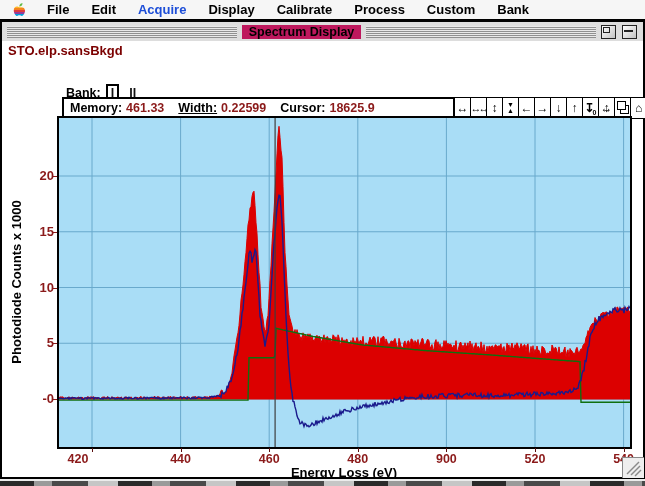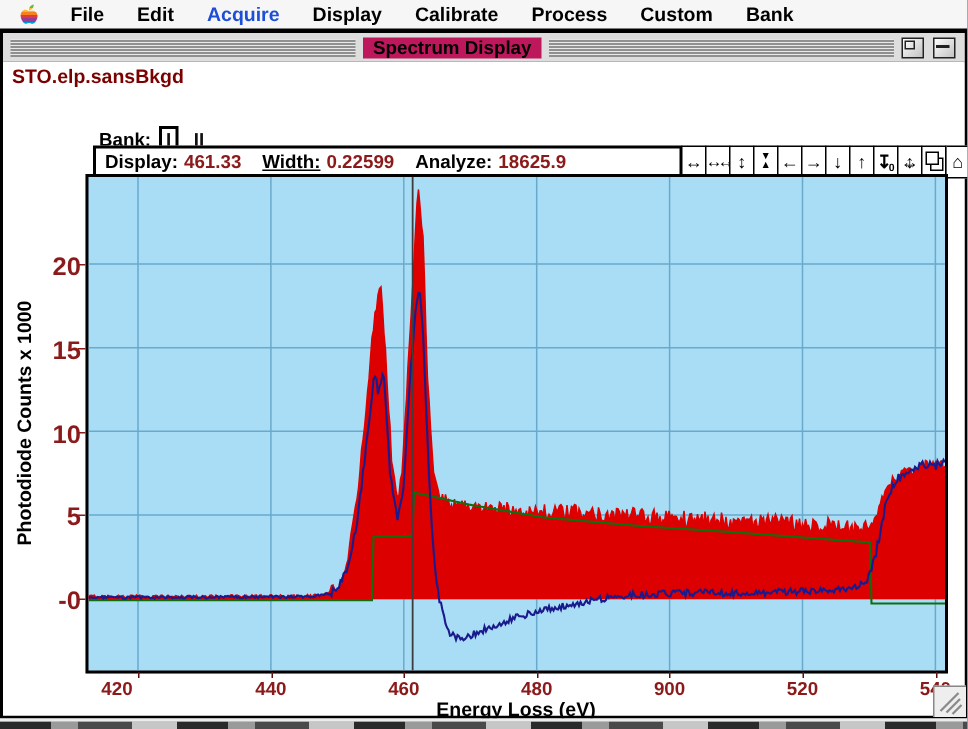--- a/index.html
+++ b/index.html
@@ -52,21 +52,21 @@
   .tbtn.overlay span{position:absolute;left:0;top:0;width:100%;height:100%;
                      display:flex;align-items:center;justify-content:center;}
   .sq1{width:7px;height:7px;border:1px solid #000;background:#fff;position:absolute;left:2px;top:3px;}
   .sq2{width:7px;height:7px;border:1px solid #000;background:#fff;position:absolute;left:5px;top:7px;}
   .tbtn.squares{position:relative;}
   
   .chart-wrap{position:absolute;left:55px;top:75px;width:571px;height:329px;border:2px solid #000;background:#A9DDF6;}
   .chart-wrap svg{display:block;}
   .yaxis-title{position:absolute;left:14px;top:241px;transform:translate(-50%,-50%) rotate(-90deg);
                font-size:13px;font-weight:bold;color:#000;white-space:nowrap;}
-  .ytick{position:absolute;left:20px;width:32px;text-align:right;font-size:17px;font-weight:bold;color:#8B1A1A;}
+  .ytick{position:absolute;left:20px;width:32px;text-align:right;font-size:13px;font-weight:bold;color:#8B1A1A;}
   .ytickmark{position:absolute;width:5px;height:1px;background:#8B1A1A;left:50px;}
   .xtick{position:absolute;top:411px;transform:translateX(-50%);font-size:12.5px;font-weight:bold;color:#8B1A1A;}
   .xtickmark{position:absolute;top:407px;width:1px;height:4px;background:#5a1010;}
   .xaxis-title{position:absolute;left:342px;top:424px;transform:translateX(-50%);
                font-size:13px;font-weight:bold;color:#000;white-space:nowrap;}
   .grip{position:absolute;left:620px;top:416px;width:21px;height:20px;background:#EEE;
         border-left:1px solid #888;border-top:1px solid #888;}
   
   .sliver{position:absolute;left:0;top:479px;width:645px;height:7px;background-color:#8a8a8a;
           background-image:linear-gradient(#ececec,#ececec),
@@ -127,25 +127,25 @@
       <div class="filename">STO.elp.sansBkgd</div>
 
       <div class="row bank-row">
         <span class="lbl">Bank:</span>
         <span class="bank-opt selected">I</span>
         <span class="bank-opt">II</span>
       </div>
 
 
       <div class="readout">
-        <span class="k">Display:</span>
+        <span class="k">Memory:</span>
         <span class="v">461.33</span>
         <span class="k" style="margin-left:14px;text-decoration:underline;">Width:</span>
         <span class="v">0.22599</span>
-        <span class="k" style="margin-left:14px;">Analyze:</span>
+        <span class="k" style="margin-left:14px;">Cursor:</span>
         <span class="v">18625.9</span>
       </div>
 
       <div class="toolbar" id="toolbar">
           <div class="tbtn glyph">
             <span>↔</span>
           </div>
           <div class="tbtn double">
             <span>↔</span>
             <span>↔</span>

